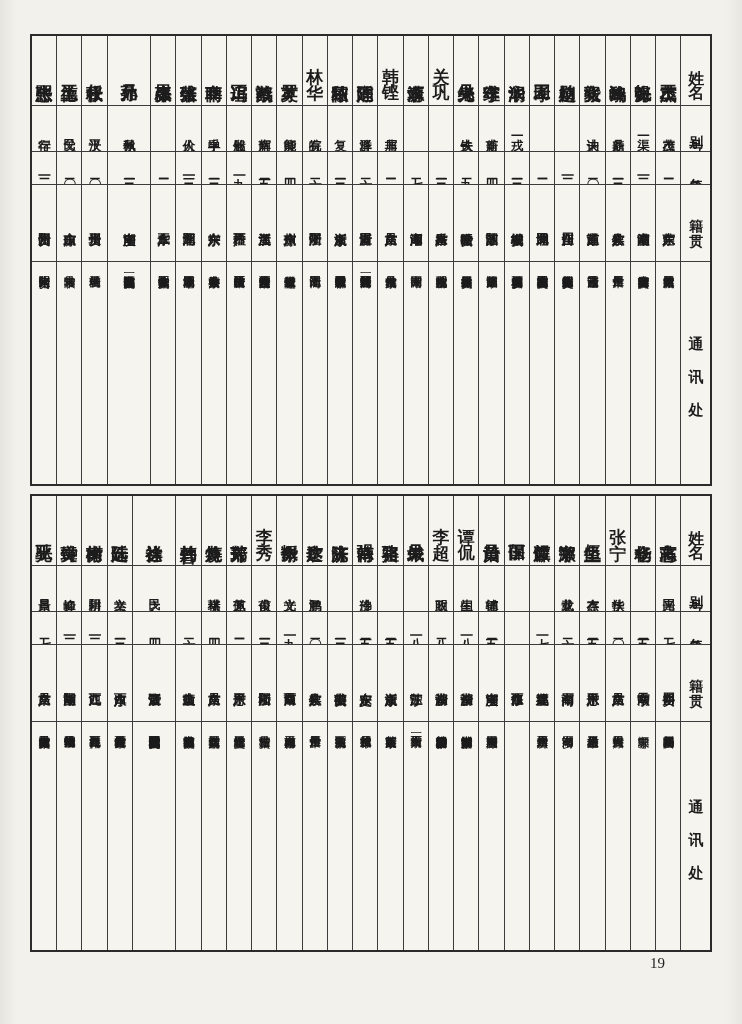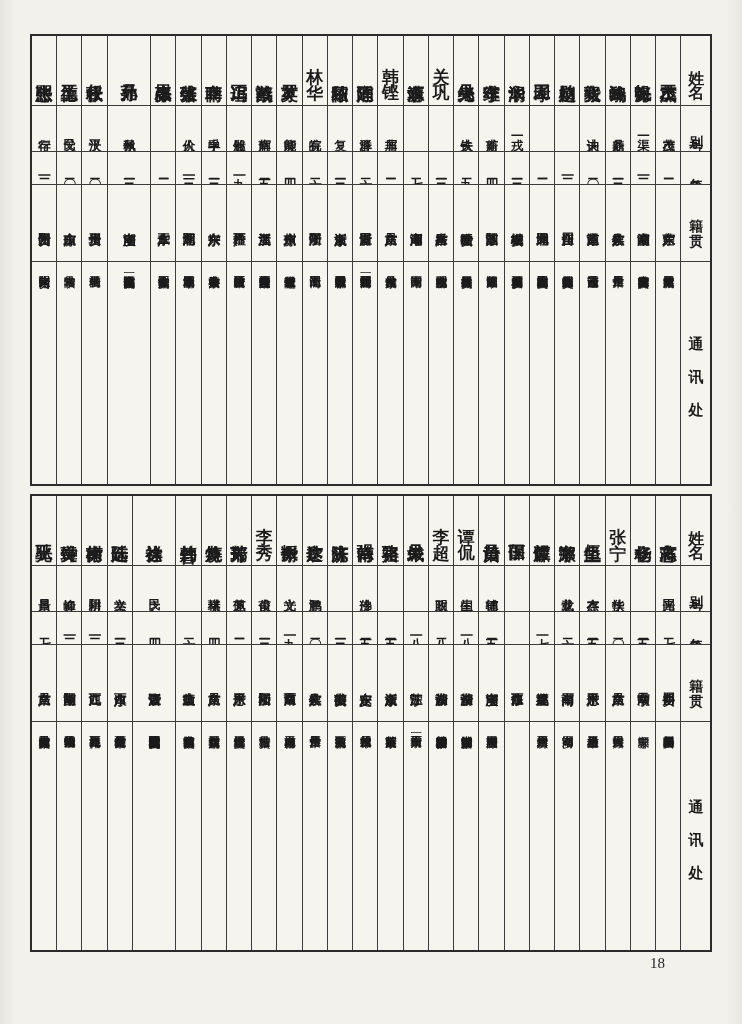--- a/index.html
+++ b/index.html
@@ -936,14 +936,14 @@
           </div>
           <div class="cell r-origin">
             <span>广东文昌</span>
           </div>
           <div class="cell r-addr">
             <span>广东文昌便民市德昌隆号交赤塘村</span>
           </div>
         </div>
       </div>
   </div>
-  <div class="page-number">18</div>
+  <div class="page-number">19</div>
 </div>
 
 </body></html>

